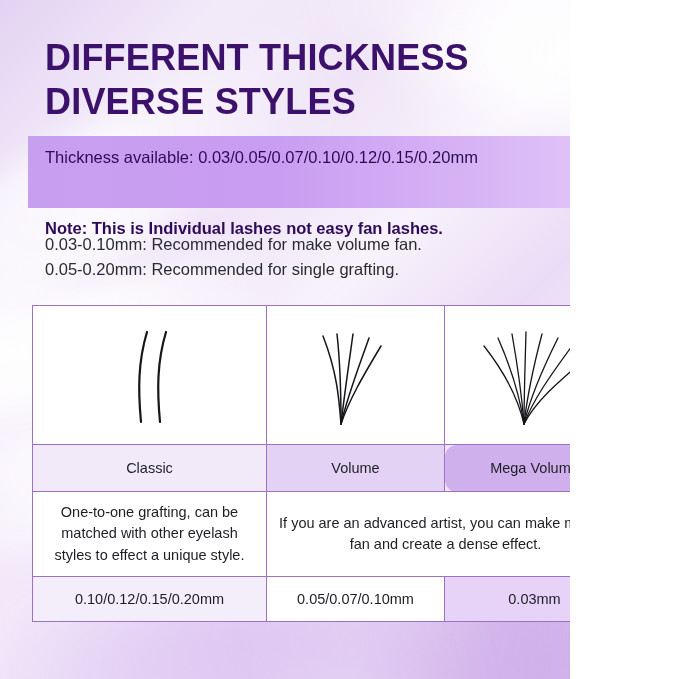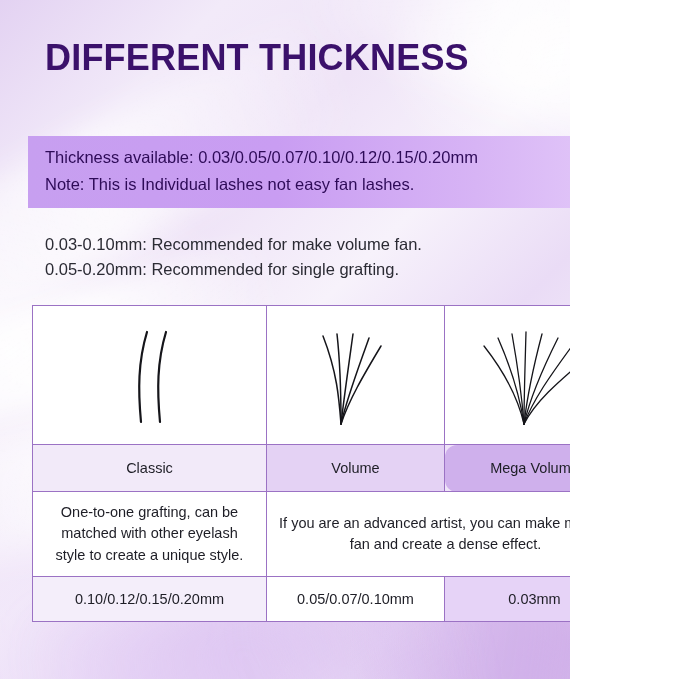--- a/index.html
+++ b/index.html
@@ -100,21 +100,22 @@
   .banner .l1 {
     color: #2e0b58;
     font-size: 16.5px;
     line-height: 1.55;
     font-weight: normal;
   }
   .banner .l2 {
     color: #2e0b58;
     font-size: 16.5px;
     line-height: 1.6;
-    font-weight: normal;
+    font-weight: bold;
+    margin-top: 44px;
   }
 
   
   .recs {
     position: absolute;
     left: 45px;
     top: 232px;
     color: #2b2b34;
     font-size: 16.5px;
     line-height: 1.52;
@@ -176,20 +177,21 @@
   <div class="streak s2"></div>
   <div class="streak s3"></div>
   <div class="streak s4"></div>
   <div class="streak s5"></div>
   <div class="streak s6"></div>
 
   <div class="content">
 
     <div class="heading">
       <span>DIFFERENT THICKNESS</span>
+      <span class="line2">DIVERSE STYLES</span>
     </div>
 
     <div class="banner">
       <div class="l1">Thickness available: 0.03/0.05/0.07/0.10/0.12/0.15/0.20mm</div>
       <div class="l2">Note: This is Individual lashes not easy fan lashes.</div>
     </div>
 
     <div class="recs">
       <div>0.03-0.10mm: Recommended for make volume fan.</div>
       <div>0.05-0.20mm: Recommended for single grafting.</div>
@@ -236,21 +238,21 @@
               </g>
             </svg>
           </td>
         </tr>
         <tr class="label-row">
           <td class="lbl-classic">Classic</td>
           <td class="lbl-volume">Volume</td>
           <td class="lbl-mega">Mega Volume</td>
         </tr>
         <tr class="desc-row">
-          <td>One-to-one grafting, can be matched with other eyelash style to create a unique style.</td>
+          <td>One-to-one grafting, can be matched with other eyelash styles to effect a unique style.</td>
           <td colspan="2">If you are an advanced artist, you can make manual fan and create a dense effect.</td>
         </tr>
         <tr class="thick-row">
           <td class="th-classic">0.10/0.12/0.15/0.20mm</td>
           <td class="th-volume">0.05/0.07/0.10mm</td>
           <td class="th-mega">0.03mm</td>
         </tr>
       </tbody>
     </table>
 

